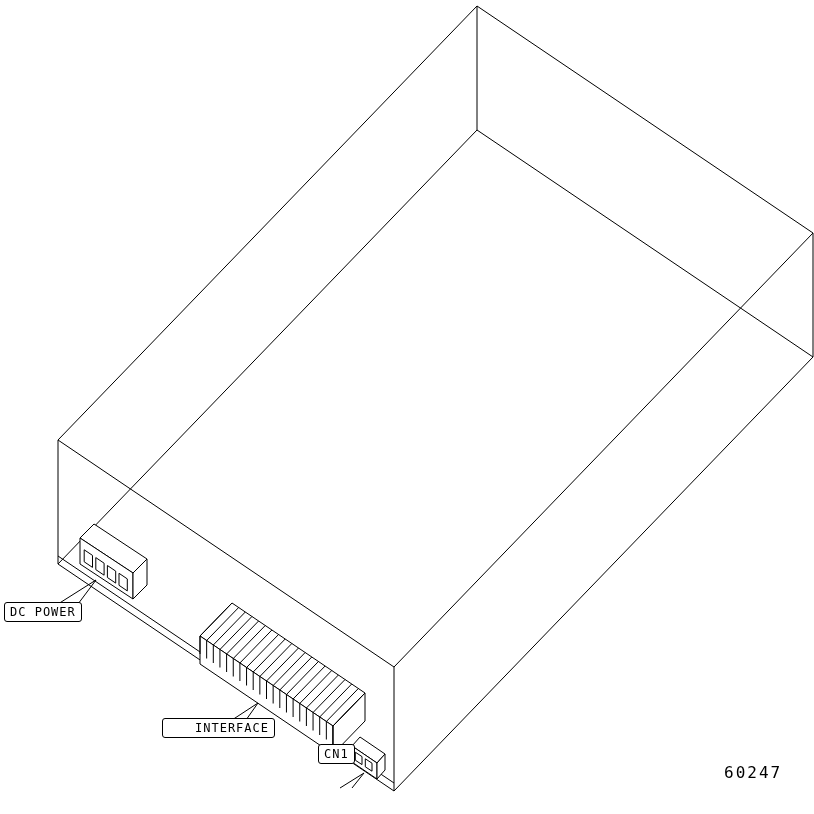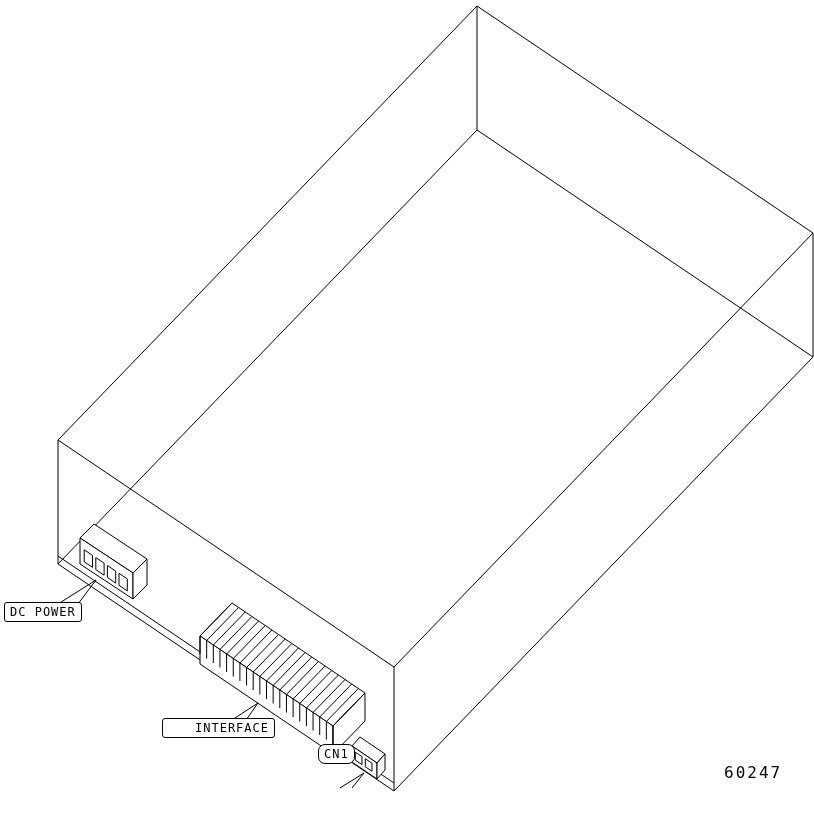--- a/index.html
+++ b/index.html
@@ -29,21 +29,21 @@
     background: #fff;
     color: #000;
     font-size: 12px;
     line-height: 14px;
     letter-spacing: 1px;
     padding: 2px 5px;
     white-space: nowrap;
   }
   #callout-dc-power  { left: 4px;   top: 602px; }
   #callout-interface { left: 162px; top: 718px; padding-left: 32px; }
-  #callout-cn1       { left: 318px; top: 744px; border-radius: 7px; }
+  #callout-cn1       { left: 318px; top: 744px; }
   .figure-number {
     position: absolute;
     z-index: 2;
     left: 724px;
     top: 763px;
     color: #000;
     font-size: 16px;
     letter-spacing: 2px;
   }
 </style>

